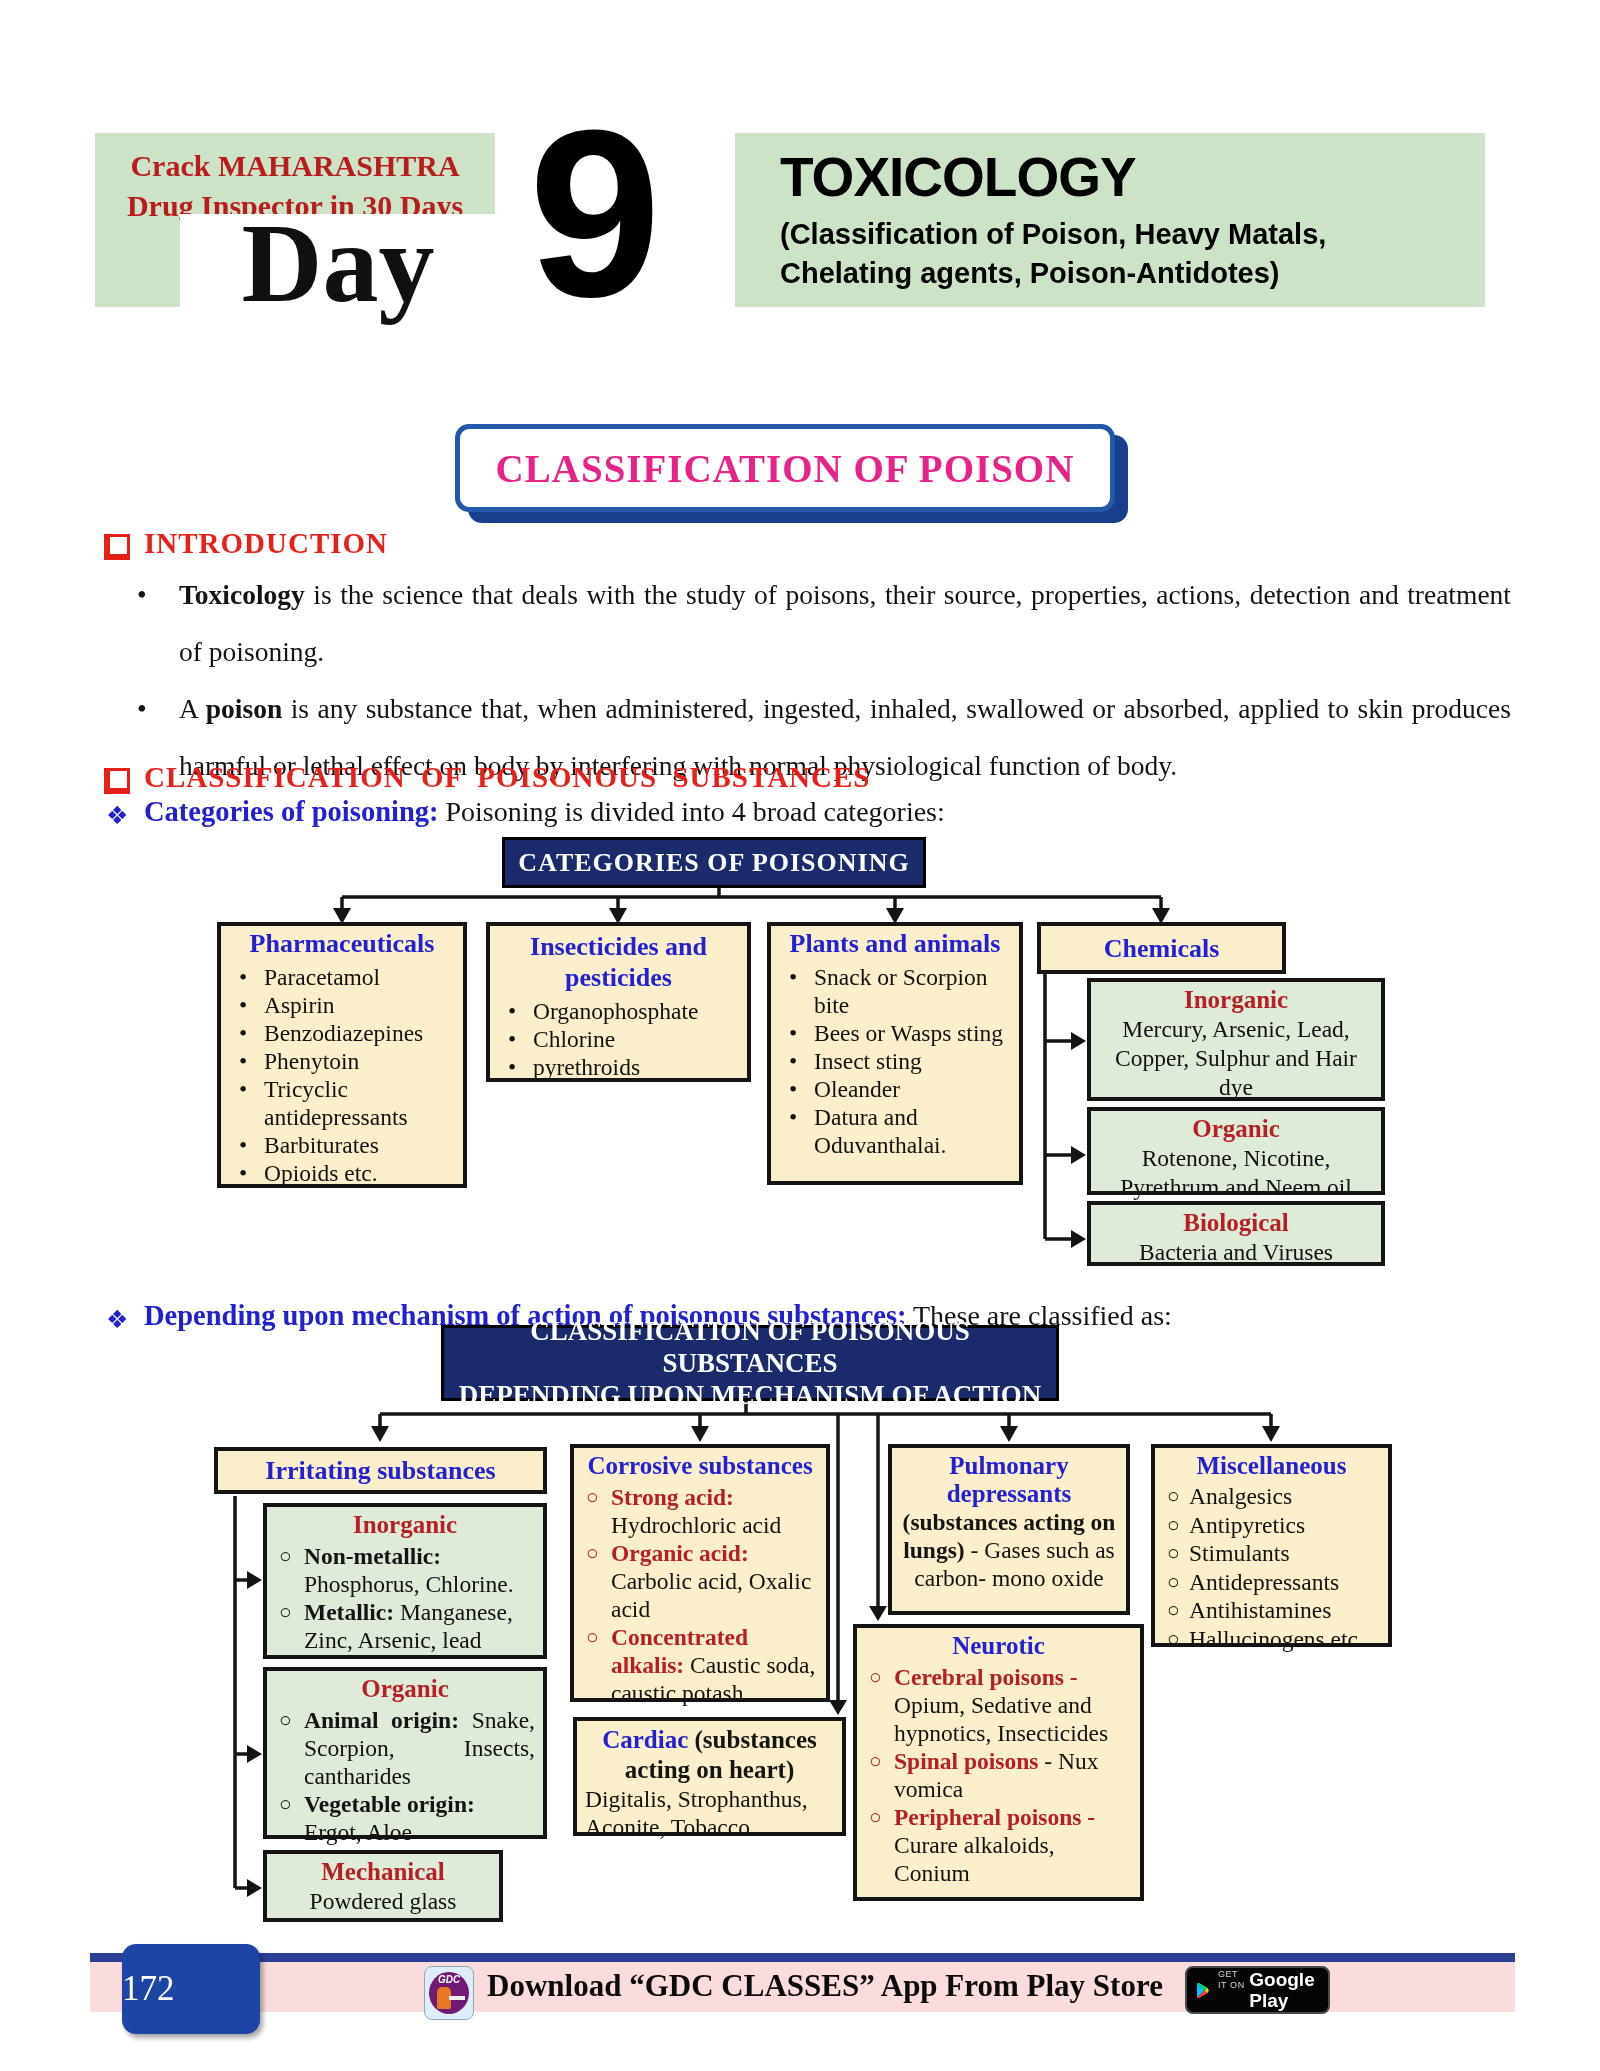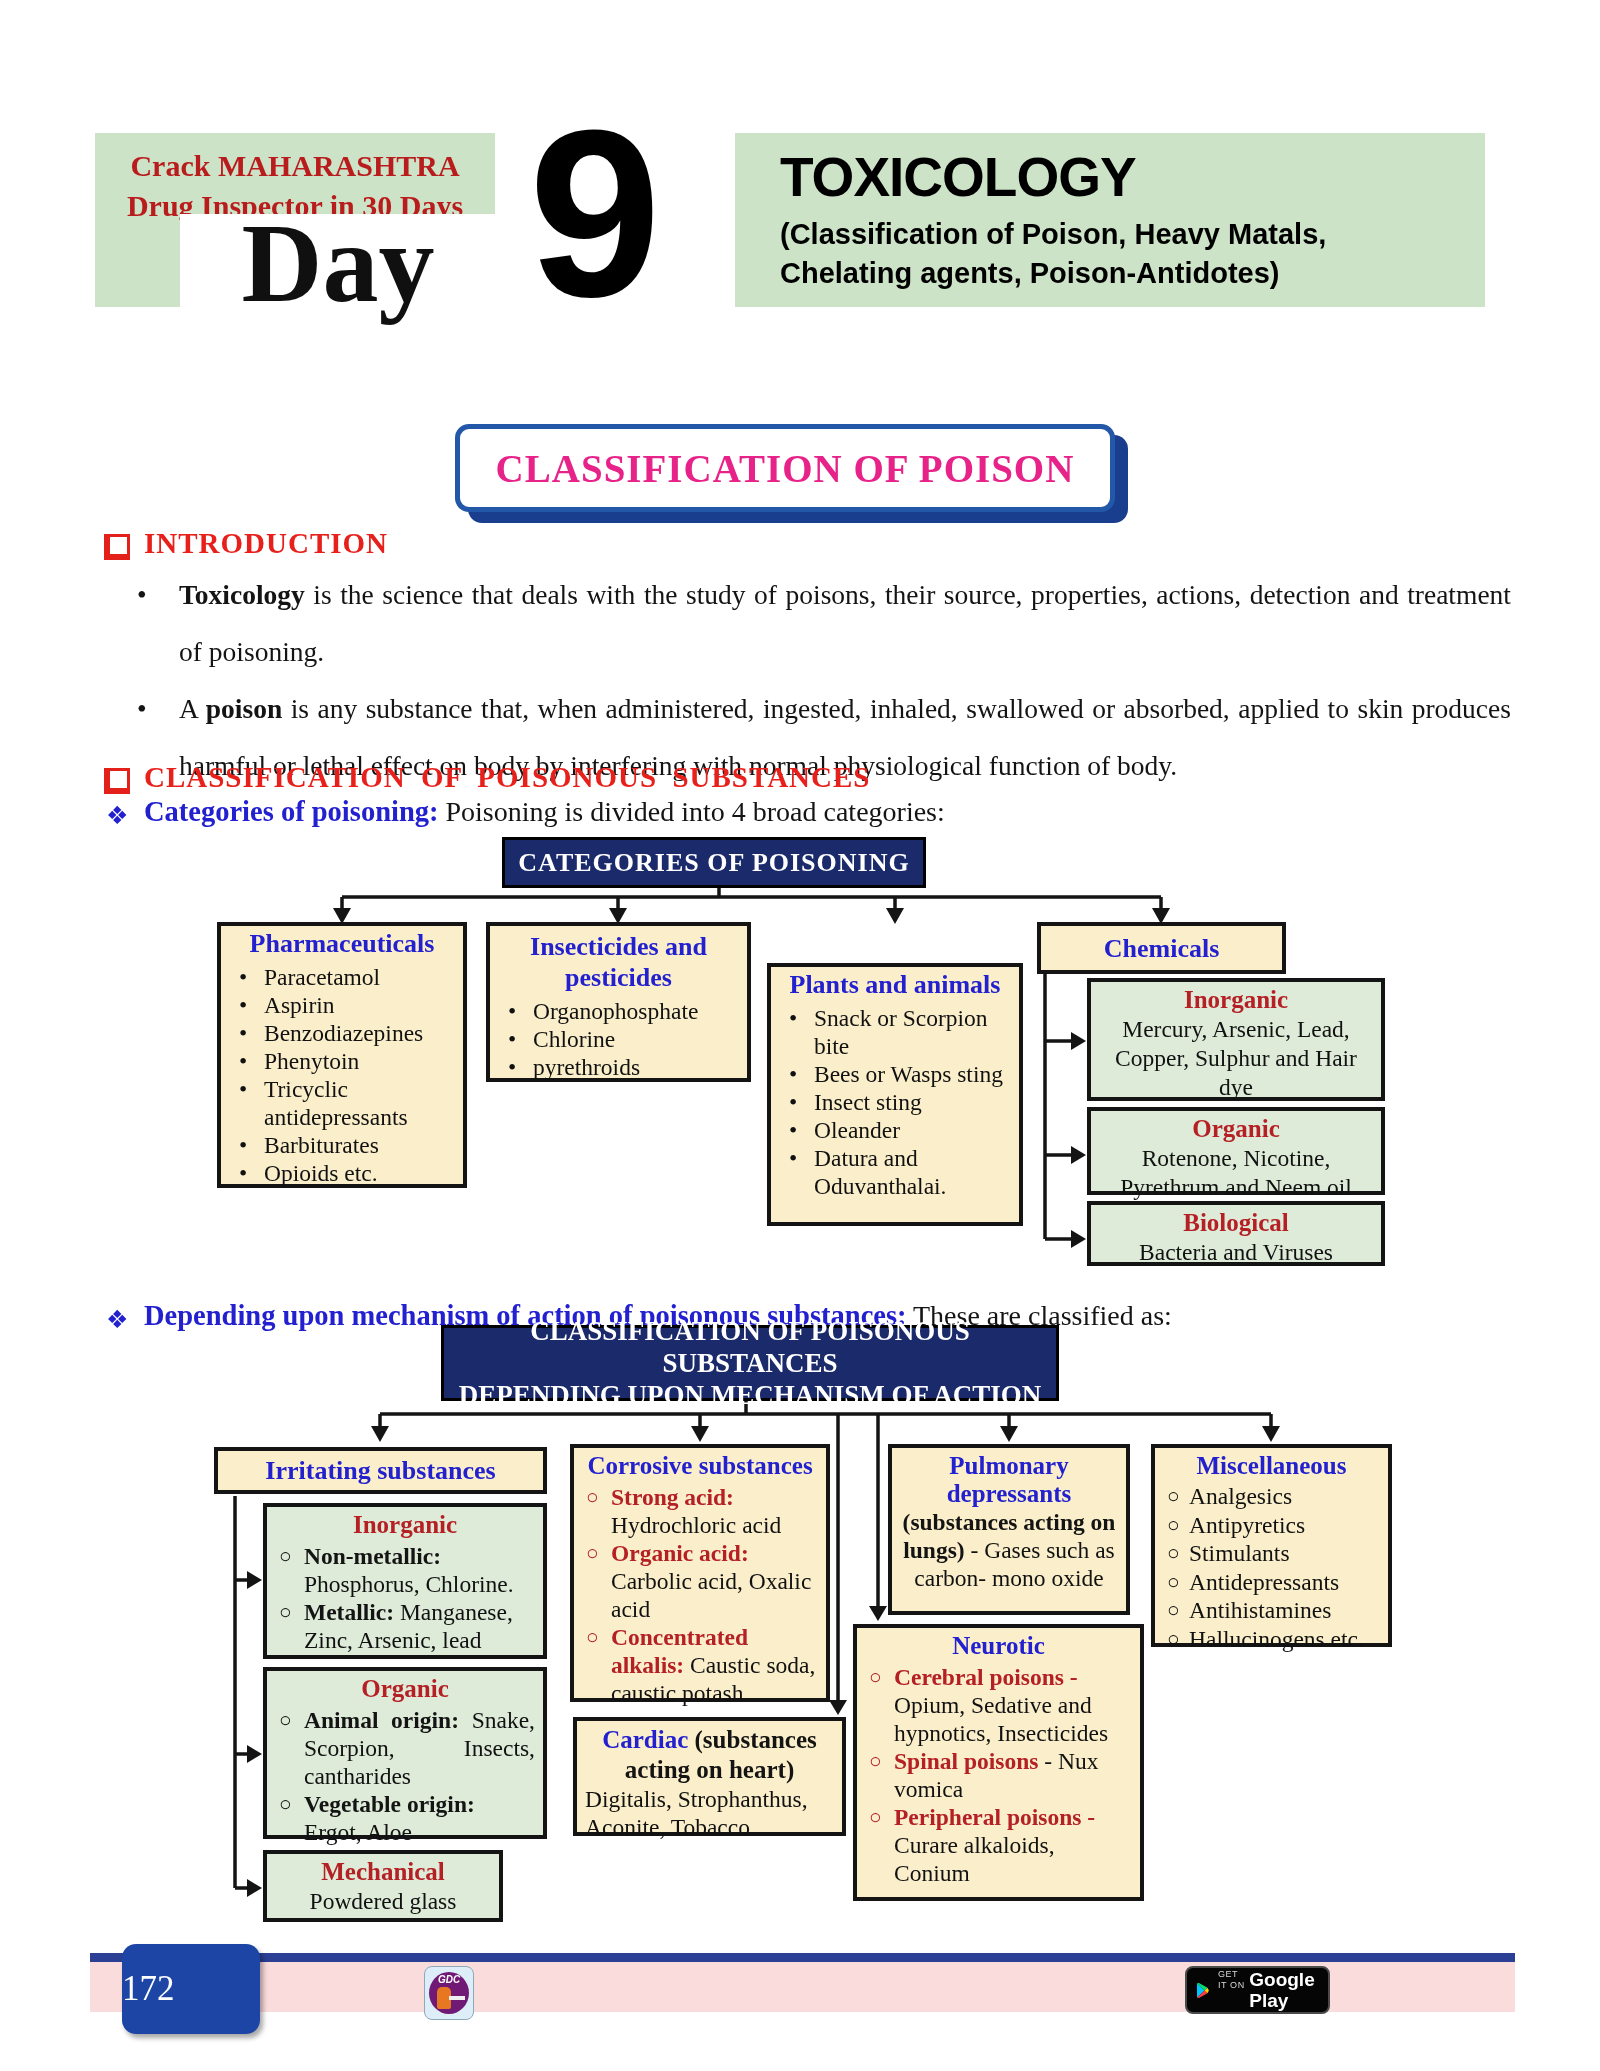--- a/index.html
+++ b/index.html
@@ -163,21 +163,21 @@
 
   <div class="abs cream-box" style="left:486px;top:922px;width:265px;height:160px;">
     <div class="bt" style="padding:5px 20px 0;">Insecticides and pesticides</div>
     <div class="c1-items">
       <div class="c1-item"><span class="b">•</span><span>Organophosphate</span></div>
       <div class="c1-item"><span class="b">•</span><span>Chlorine</span></div>
       <div class="c1-item"><span class="b">•</span><span>pyrethroids</span></div>
     </div>
   </div>
 
-  <div class="abs cream-box" style="left:767px;top:922px;width:256px;height:263px;margin-top:41px;">
+  <div class="abs cream-box" style="left:767px;top:922px;width:256px;height:263px;">
     <div class="bt">Plants and animals</div>
     <div class="c1-items">
       <div class="c1-item"><span class="b">•</span><span>Snack or Scorpion bite</span></div>
       <div class="c1-item"><span class="b">•</span><span>Bees or Wasps sting</span></div>
       <div class="c1-item"><span class="b">•</span><span>Insect sting</span></div>
       <div class="c1-item"><span class="b">•</span><span>Oleander</span></div>
       <div class="c1-item"><span class="b">•</span><span>Datura and Oduvanthalai.</span></div>
     </div>
   </div>
 
@@ -284,20 +284,21 @@
   </div>
 
   <div class="abs gdc-icon" style="left:424px;top:1966px;width:48px;height:52px;">
     <div class="gdc-circle">
       <span class="gdc-label">GDC</span>
       <span class="gdc-person"></span>
       <span class="gdc-desk"></span>
     </div>
   </div>
 
+  <div class="abs dl-text" style="left:480px;top:1968px;width:690px;">Download “GDC CLASSES” App From Play Store</div>
 
   <div class="abs gp-badge" style="left:1185px;top:1966px;width:145px;height:48px;">
     <svg width="19" height="21" viewBox="0 0 15 18">
       <polygon points="0,0 9.5,9 0,18" fill="#00c4ff"></polygon>
       <polygon points="0,0 9.5,9 13.2,5.6 2.5,-0.5" fill="#00e070"></polygon>
       <polygon points="0,18 9.5,9 13.2,12.4 2.5,18.5" fill="#ff3a44"></polygon>
       <polygon points="9.5,9 13.2,5.6 15,9 13.2,12.4" fill="#ffd000"></polygon>
     </svg>
     <div class="gp-texts">
       <span class="gp-small">GET IT ON</span>

